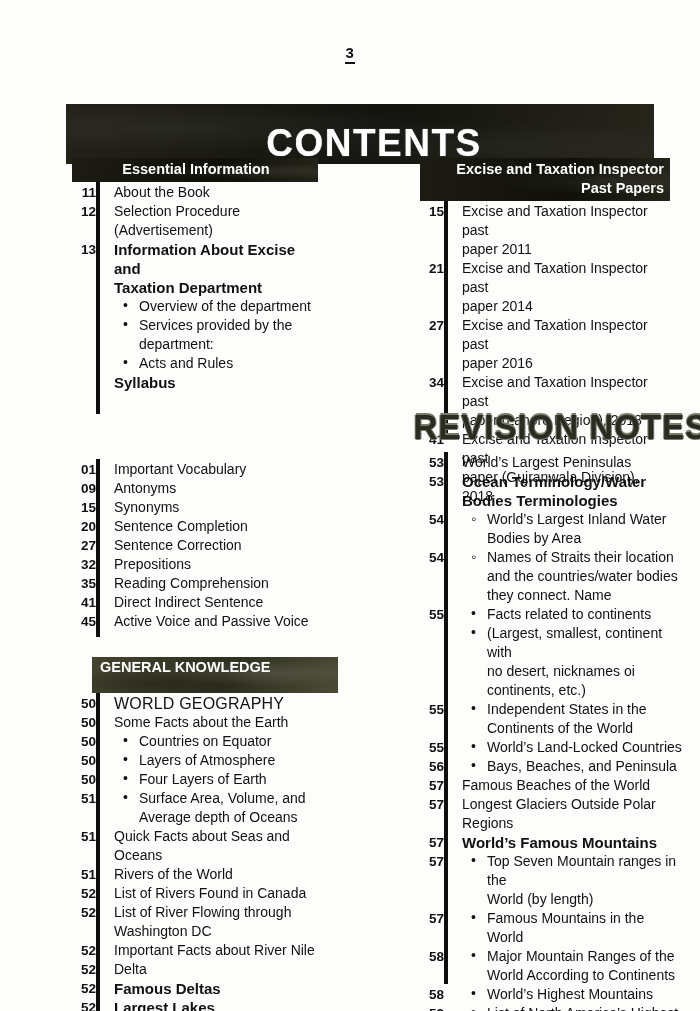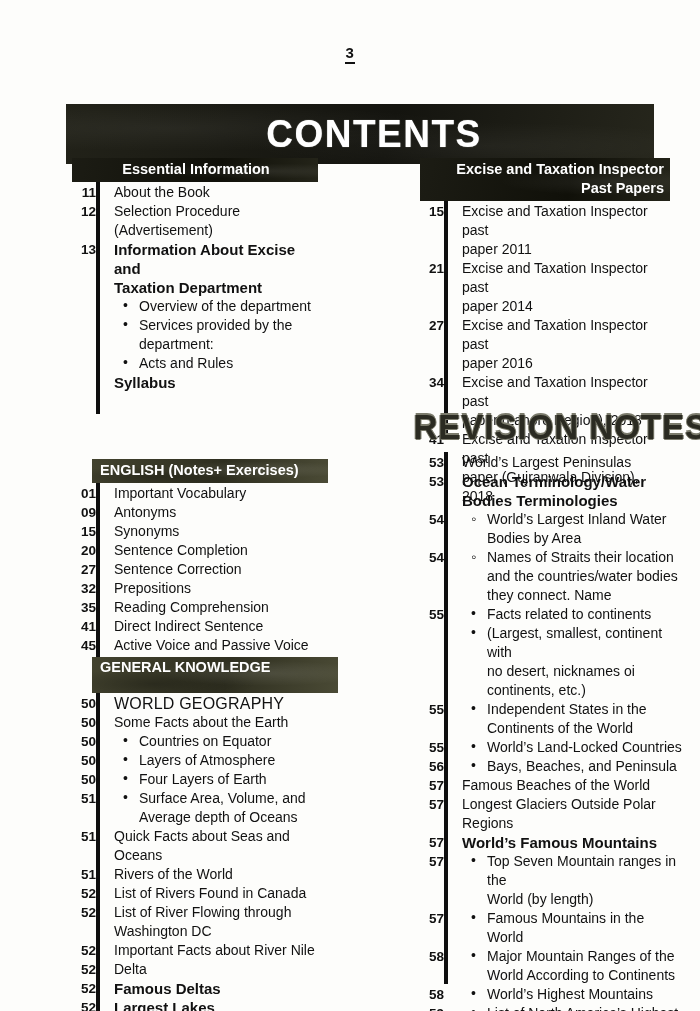--- a/index.html
+++ b/index.html
@@ -45,21 +45,21 @@
     top: 104px;
     left: 66px;
     width: 588px;
     height: 60px;
     background: #1d1d16;
     background-image:
       radial-gradient(ellipse at 18% 40%, rgba(255,255,255,0.05) 0%, rgba(255,255,255,0) 45%),
       radial-gradient(ellipse at 72% 70%, rgba(255,255,255,0.045) 0%, rgba(255,255,255,0) 40%),
       linear-gradient(105deg, #222219 0%, #14140f 55%, #26261c 100%);
     display: flex;
-    align-items: center;
+    align-items: flex-end;
     justify-content: center;
     overflow: hidden;
   }
   .contents-banner .txt {
     color: #ffffff;
     font-size: 37px;
     font-weight: bold;
     letter-spacing: 1.5px;
     transform: translateX(14px) scaleY(1.06);
     text-shadow: 0 0 1px rgba(255,255,255,0.6);
@@ -298,21 +298,20 @@
           </div>
         </div>
     </div>
   </div>
 
   <div class="revision-heading">
     <span class="txt">REVISION NOTES</span>
   </div>
 
   <div class="toc-block" id="block-english">
-    <div class="block-header olive">ENGLISH (Notes+ Exercises)</div>
     <div class="rows">
       <div class="rule"></div>
       <div>
           <div class="row">
             <div class="pageno">01</div>
             <div class="title">Important Vocabulary</div>
           </div>
           <div class="row">
             <div class="pageno">09</div>
             <div class="title">Antonyms</div>

